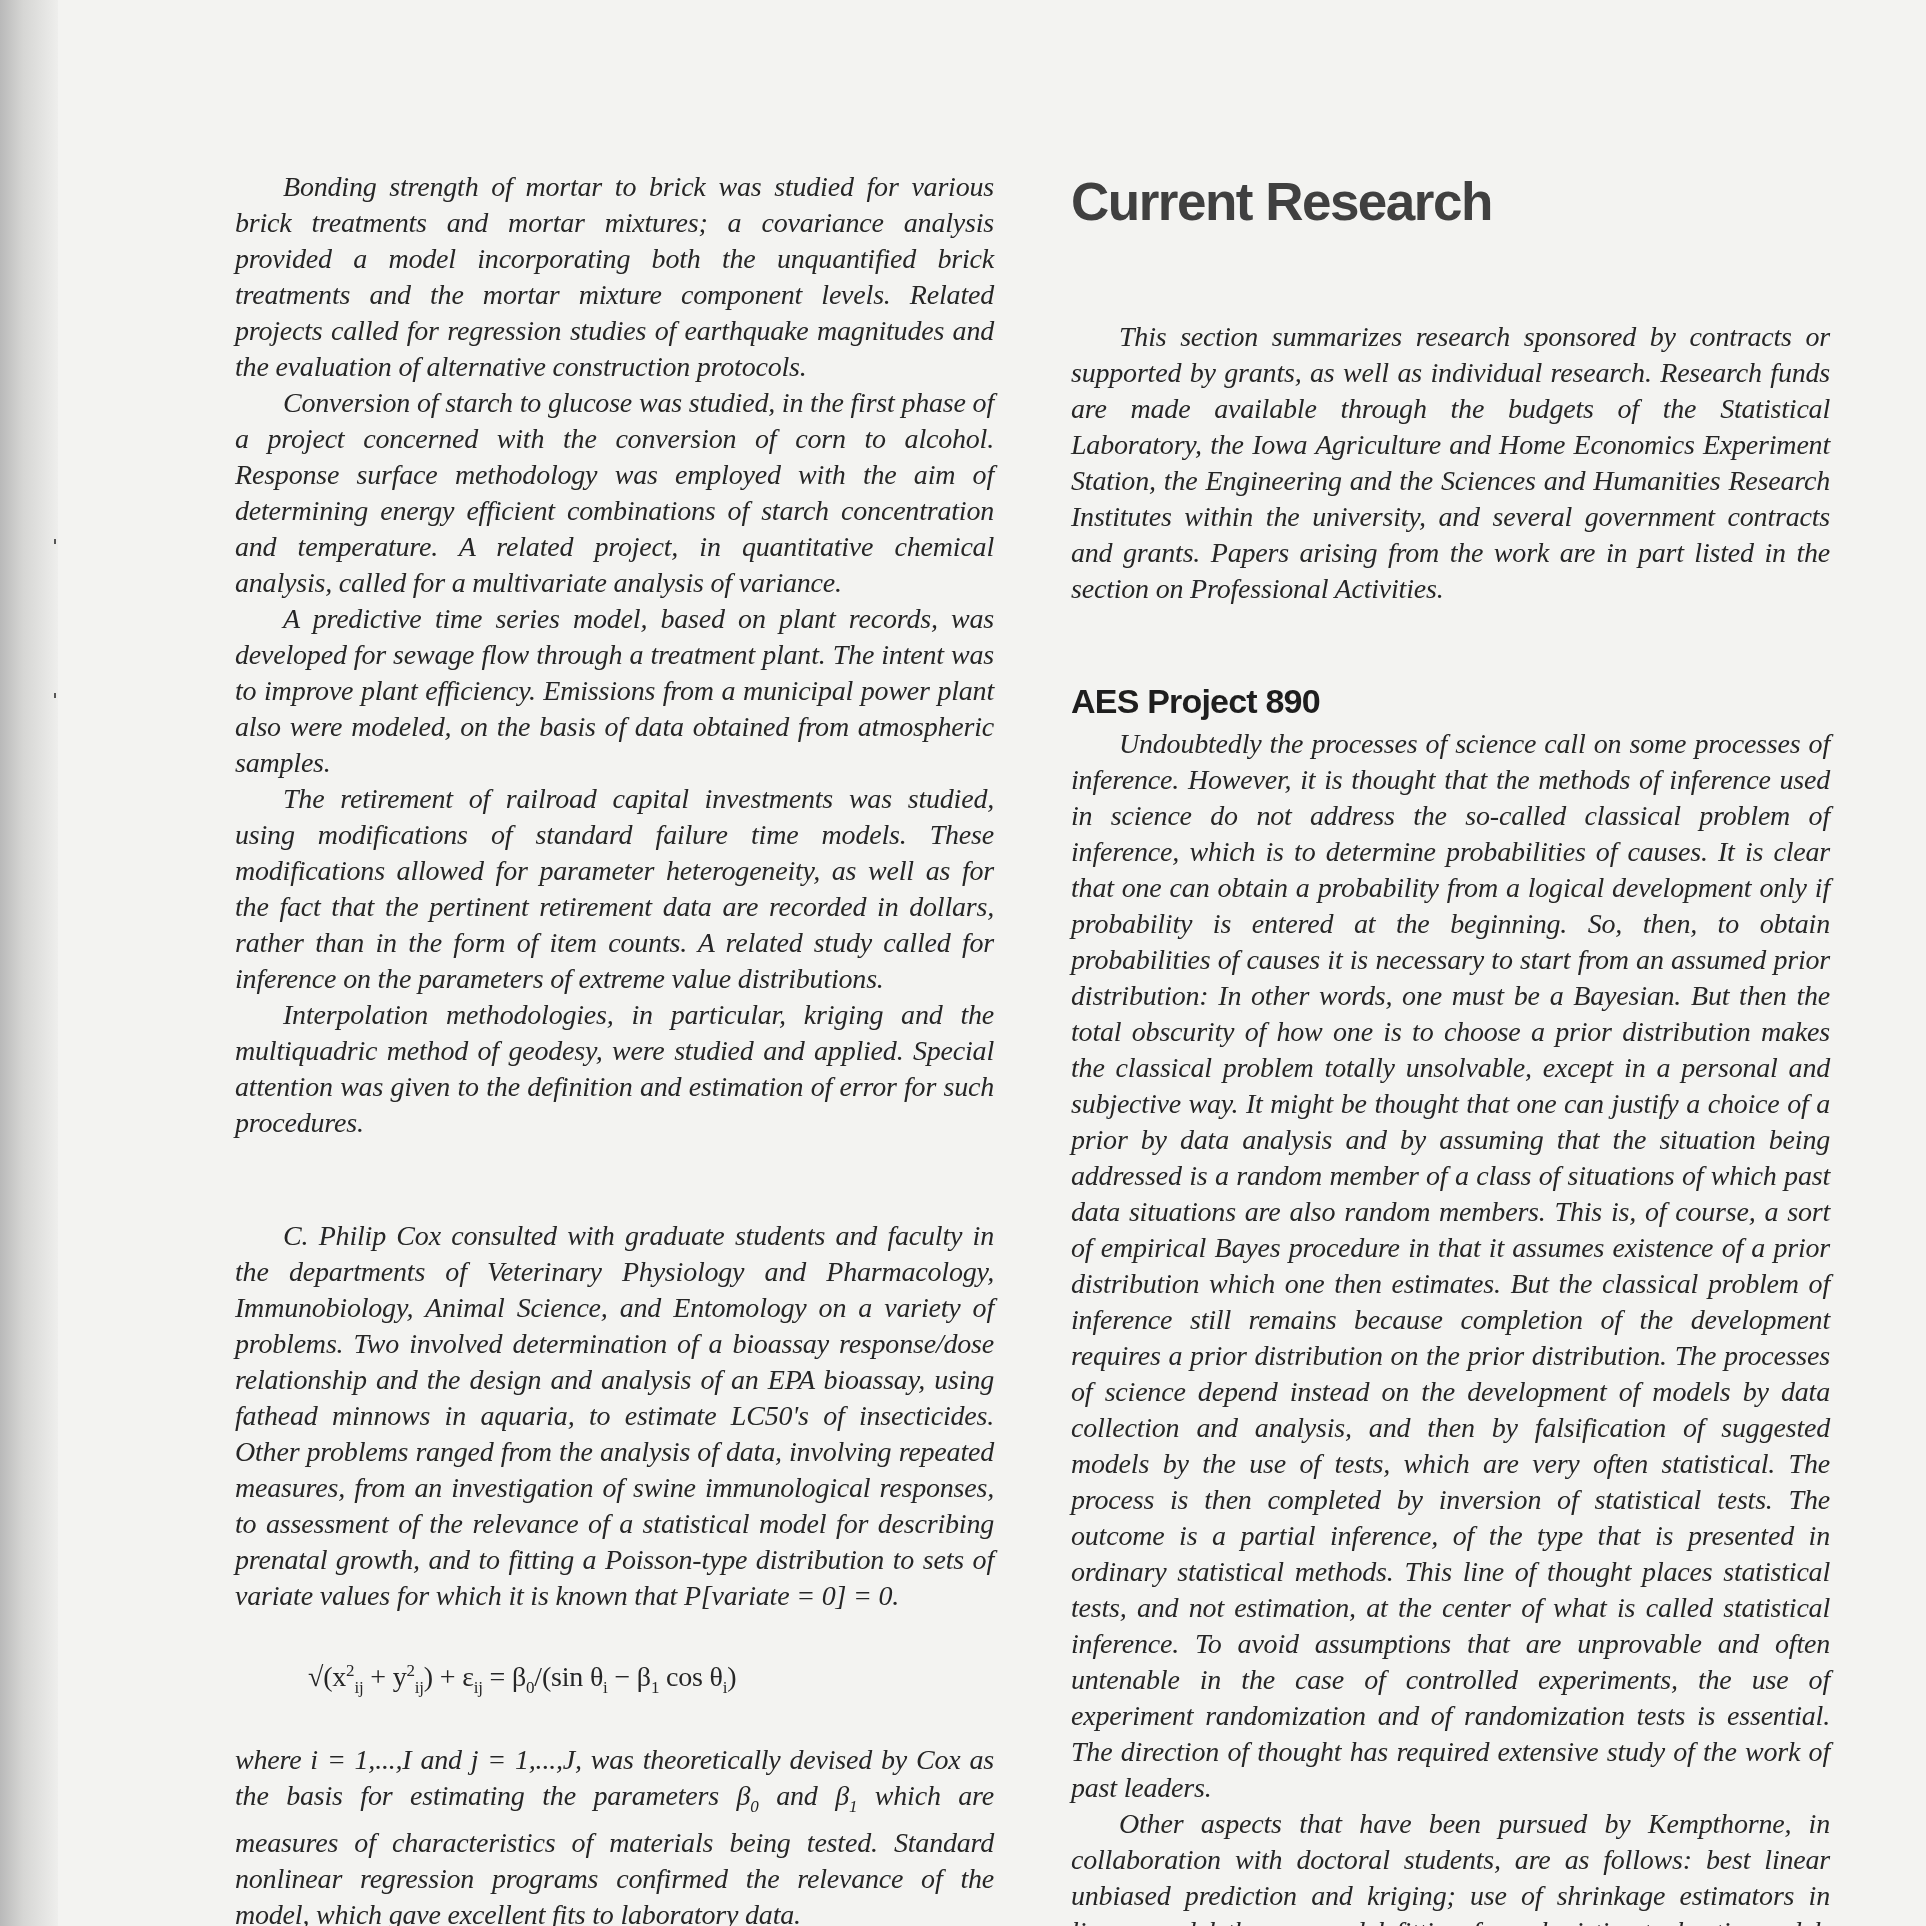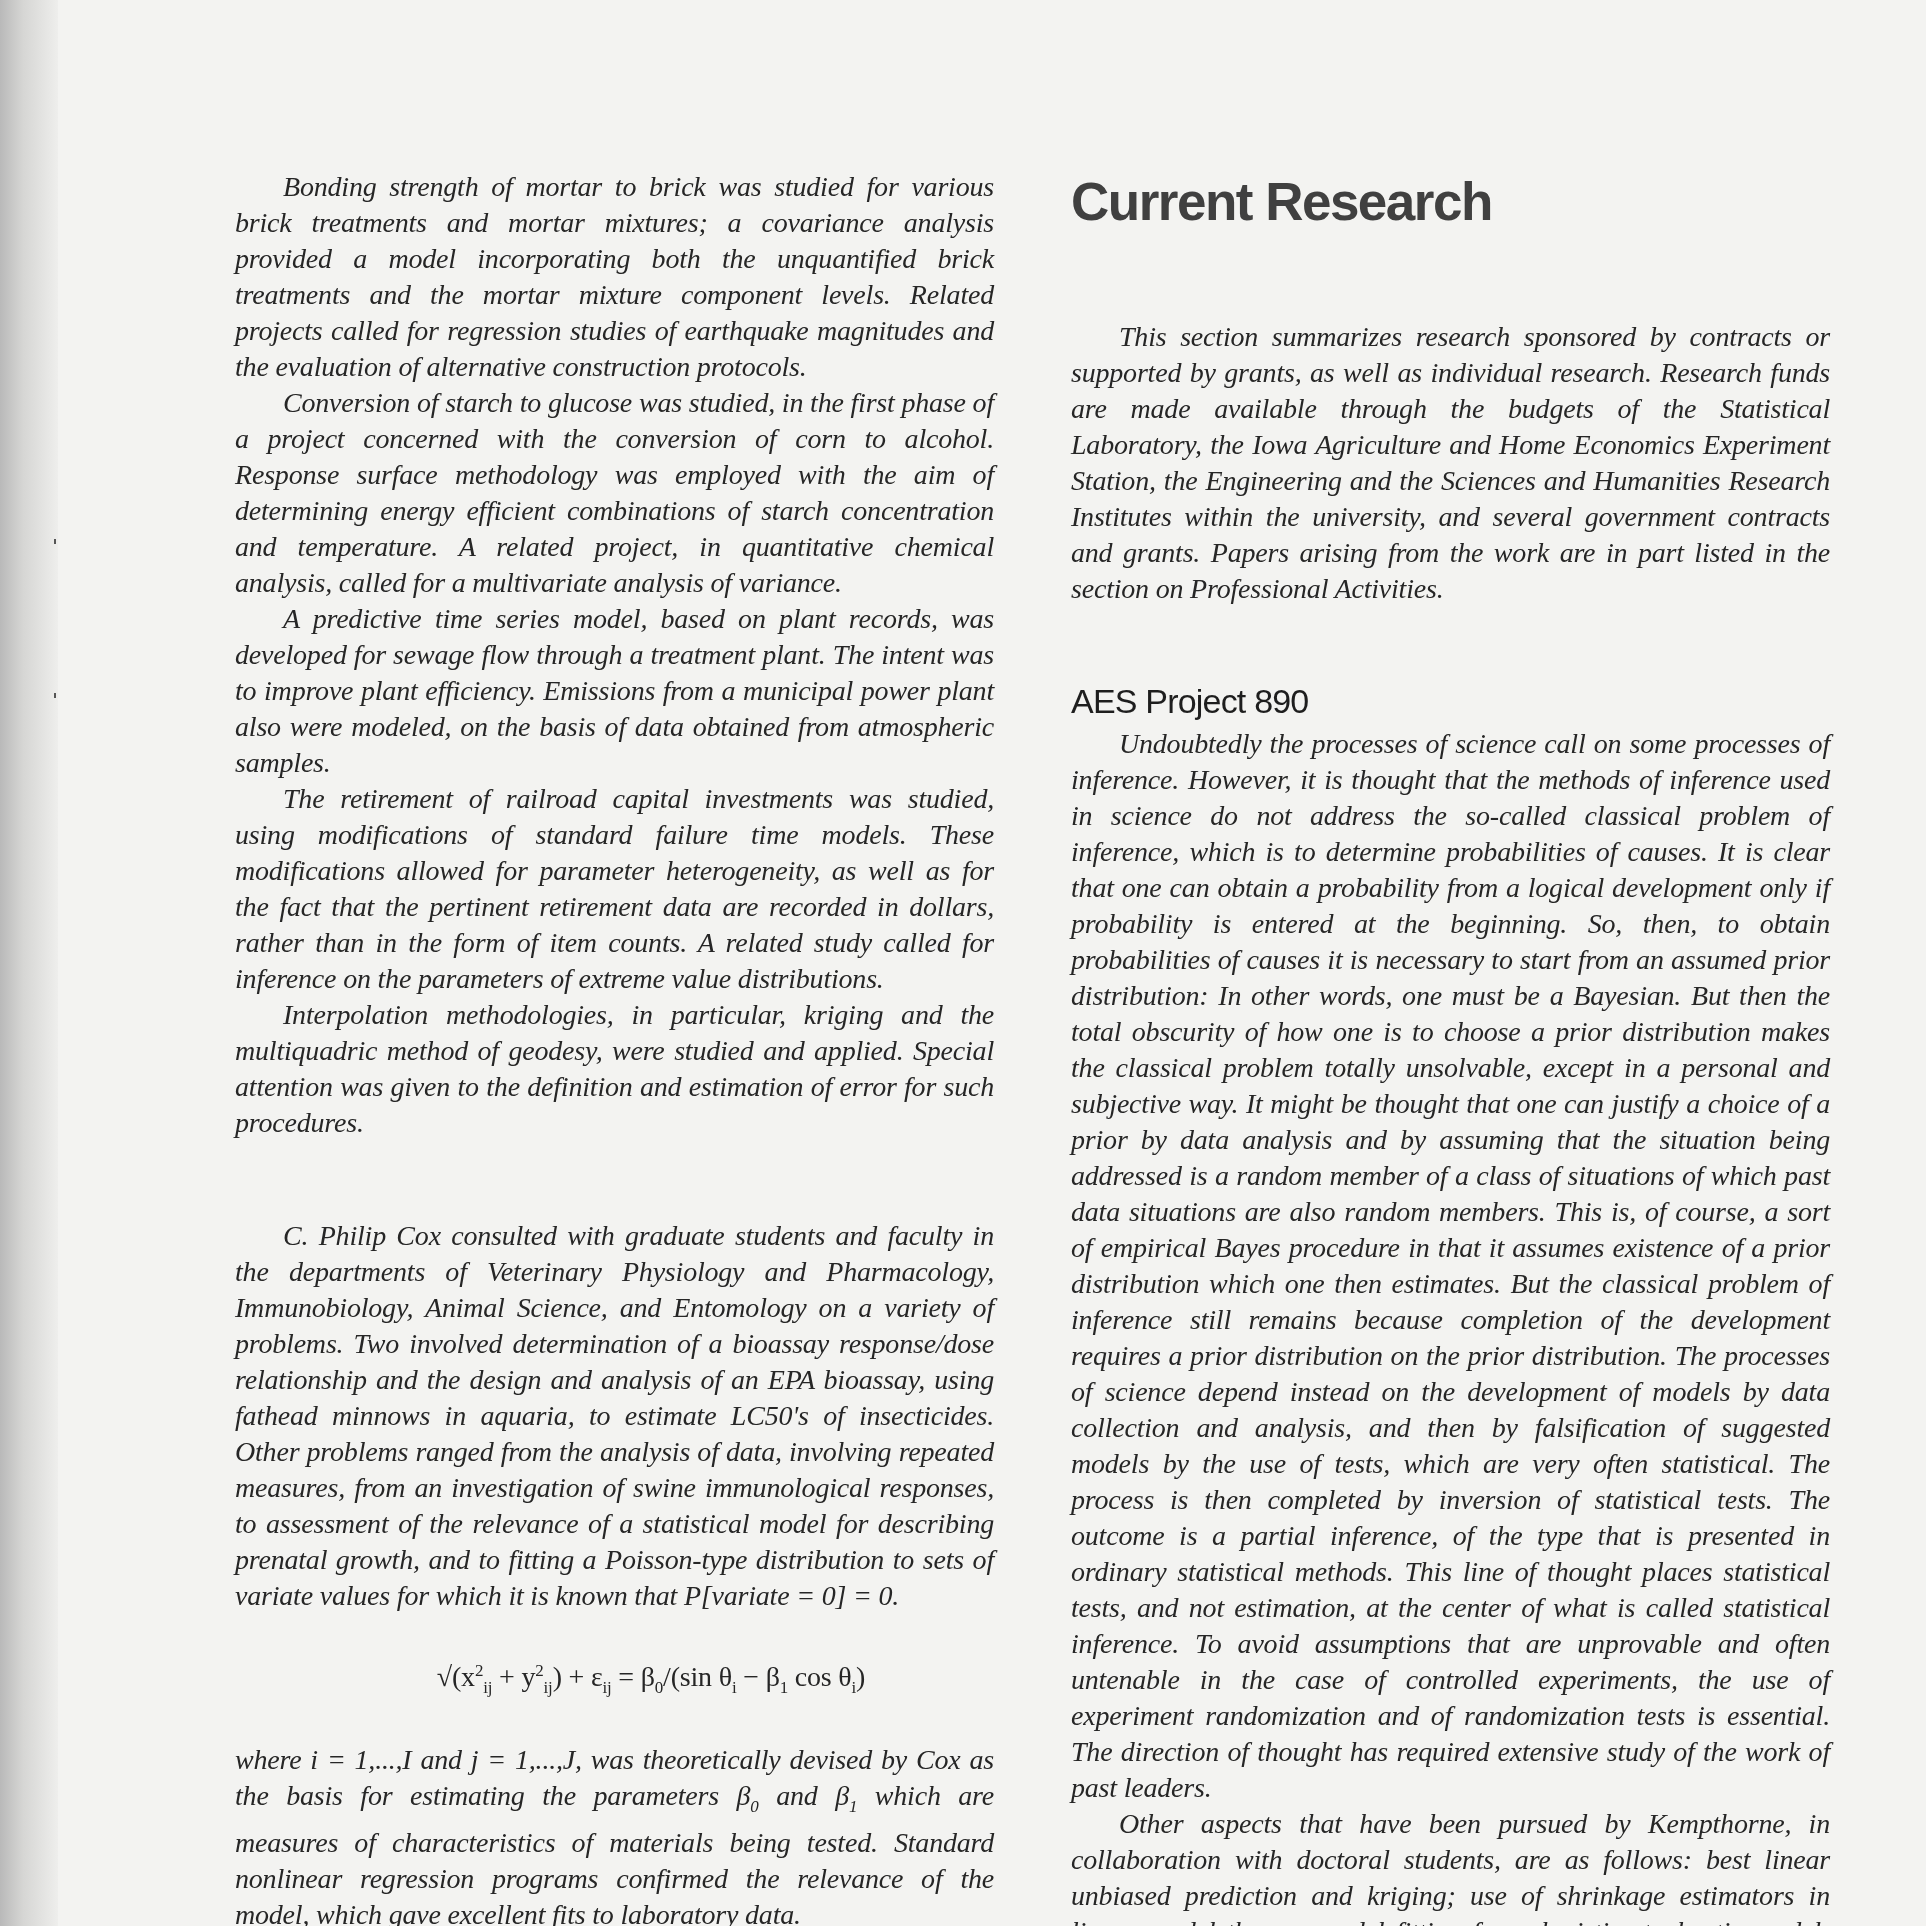--- a/index.html
+++ b/index.html
@@ -35,31 +35,31 @@
     font-family: "Liberation Sans", "DejaVu Sans", sans-serif;
     font-weight: bold;
     font-size: 53px;
     letter-spacing: -1.5px;
     margin: 0 0 85px 0;
     line-height: 65px;
     color: #404040;
   }
   h2.sub-title {
     font-family: "Liberation Sans", "DejaVu Sans", sans-serif;
-    font-weight: normal;
+    font-weight: bold;
     font-size: 34px;
     letter-spacing: -0.8px;
     margin: 0 0 3.9px 0;
     line-height: 42px;
     color: #1e1e1e;
   }
   .gap-other { height: 77px; }
   .gap-aes { height: 73px; }
   .equation {
-    text-align: center;
+    text-align: left;
     padding-left: 73px;
     font-size: 28px;
     line-height: 39px;
     margin: 37px 0 35px 0;
     letter-spacing: -0.2px;
   }
   .equation sub, .equation sup { font-size: 17px; }
   .mark { position: absolute; width: 2.3px; height: 5.4px; background: #555; left: 54px; }
 </style>
 </head>

